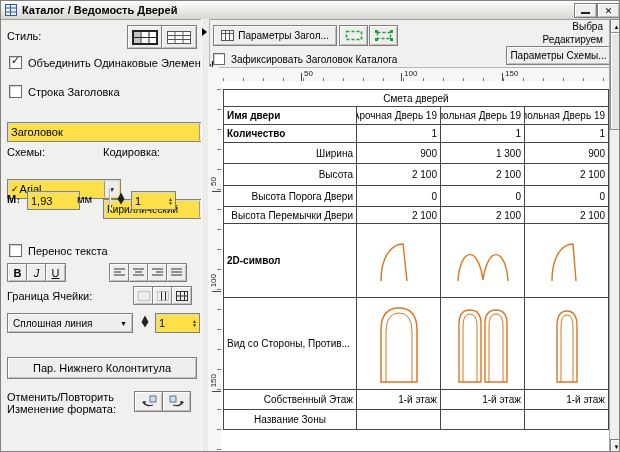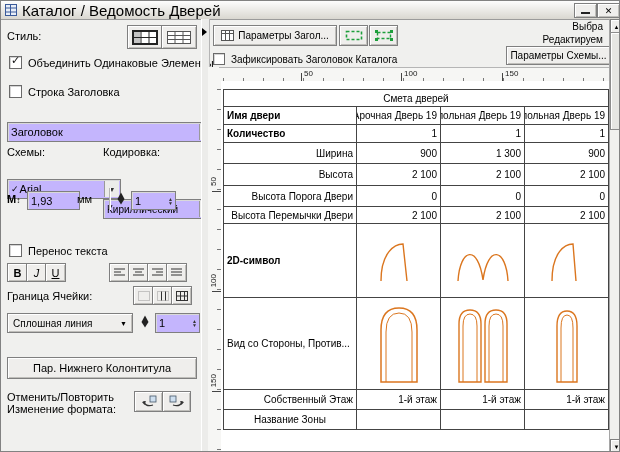--- a/index.html
+++ b/index.html
@@ -7,27 +7,27 @@
     --green:#1E9F3C;
     --line:#444;
   }
   html,body{margin:0;padding:0;}
   body{width:620px;height:452px;position:relative;font-family:"Liberation Sans","DejaVu Sans",sans-serif;background:#fff;}
   .window{position:absolute;inset:0;background:#f0f0ee;border:1px solid #828282;overflow:hidden;}
   .abs{position:absolute;}
 
   
   .titlebar{position:absolute;left:0;top:0;width:618px;height:18px;background:linear-gradient(#fdfdfd,#d9d7d0);border-bottom:1px solid #9b9b9b;display:flex;align-items:center;}
-  .title-text{font-size:15px;font-weight:normal;margin-left:5px;white-space:nowrap;}
+  .title-text{font-size:11px;font-weight:bold;margin-left:5px;white-space:nowrap;}
   .tbtn{position:absolute;top:2px;width:21px;height:13px;}
 
   
   .btn{background:#efeeec;border:1px solid #7f7f7f;box-shadow:inset 1px 1px 0 #ffffff,inset -1px -1px 0 #bfbeba;display:flex;align-items:center;justify-content:center;font-size:11px;color:#000;cursor:default;white-space:nowrap;overflow:hidden;}
   .btn.disabled{color:#9b9b9b;}
-  .field{background:#c4b5fd;border:1px solid #7f7f7f;box-shadow:inset 1px 1px 0 #d9d9d9;display:flex;align-items:center;font-size:11px;padding:0 3px;overflow:hidden;white-space:nowrap;}
+  .field{background:#fde047;border:1px solid #7f7f7f;box-shadow:inset 1px 1px 0 #d9d9d9;display:flex;align-items:center;font-size:11px;padding:0 3px;overflow:hidden;white-space:nowrap;}
   .combo{position:relative;padding-right:16px;}
   .combo .arrow{position:absolute;top:1px;right:1px;bottom:1px;width:14px;background:#ececea;border-left:1px solid #999;display:flex;align-items:center;justify-content:center;font-size:7px;color:#333;}
   .cb{width:11px;height:11px;border:1px solid #6a6a6a;background:#fff;box-shadow:inset 1px 1px 0 #d5d5d5;position:relative;flex:none;}
   .cb.on::after{content:"✓";position:absolute;left:1px;top:-3px;font-weight:bold;font-size:11px;color:#101010;}
   .lbl{position:absolute;font-size:11px;white-space:nowrap;color:#000;}
   .cbrow{position:absolute;display:flex;align-items:center;gap:6px;font-size:11px;white-space:nowrap;}
   .vsep{position:absolute;width:1px;background:#b5b5b5;box-shadow:1px 0 0 #fff;}
   .spin{justify-content:space-between;padding-right:2px;}
   .spin .arr{display:flex;flex-direction:column;font-size:5px;line-height:4px;color:#333;}
 

